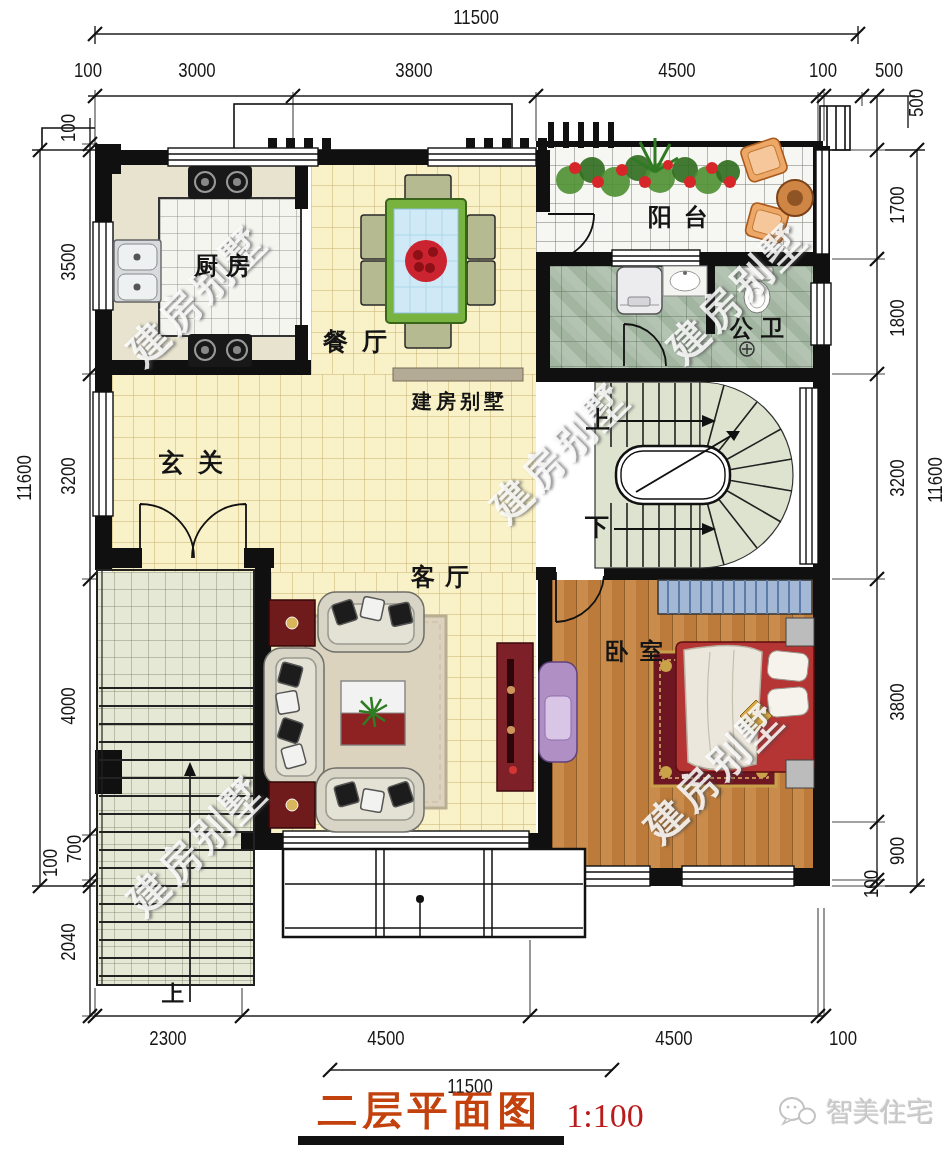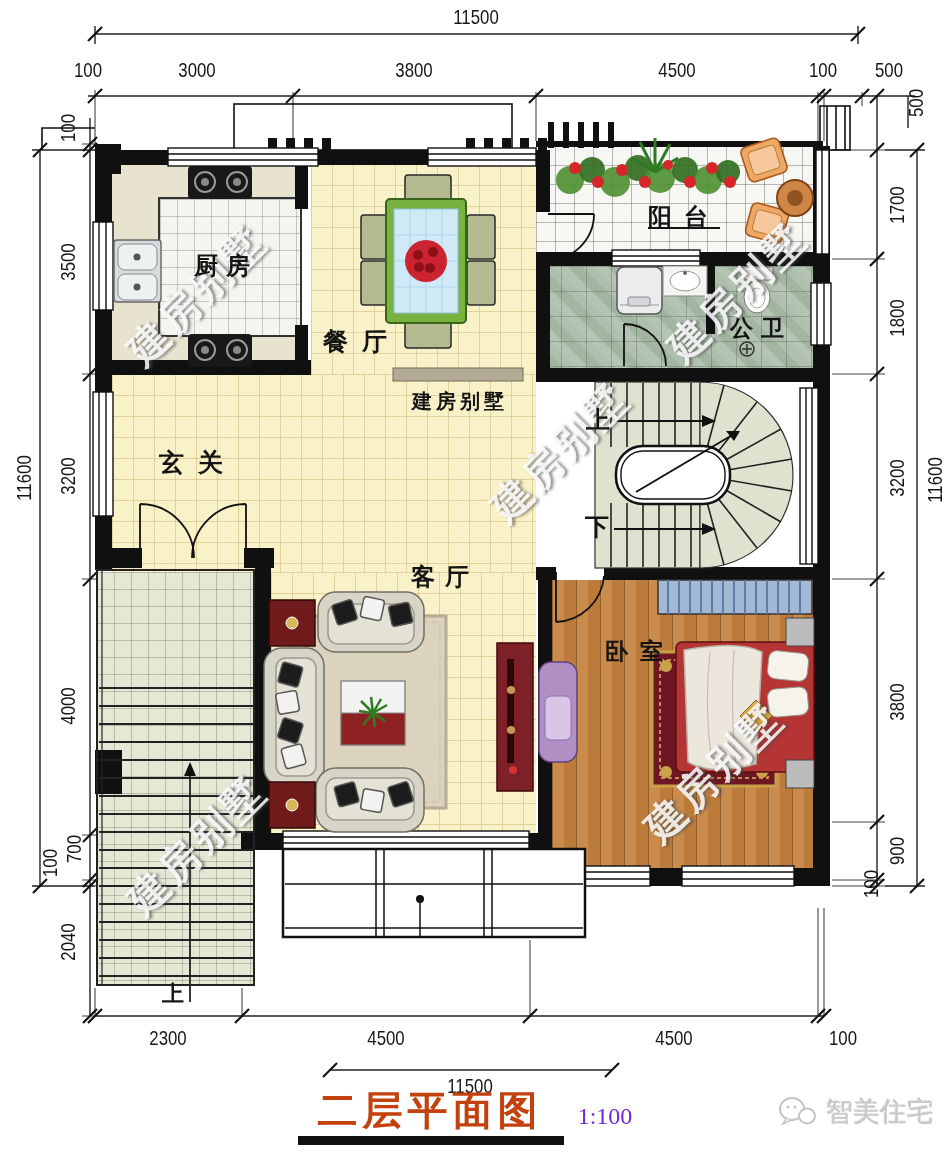--- a/index.html
+++ b/index.html
@@ -37,21 +37,21 @@
   .dim{font-size:21px;color:#161616;transform:translate(-50%,-50%) scaleX(.8);}
   .dimv{font-size:21px;color:#161616;transform:translate(-50%,-50%) rotate(-90deg) scaleX(.8);}
   .room{font-family:"Liberation Serif",serif;font-weight:700;color:#141414;}
   .wm{font-size:40px;font-weight:700;color:rgba(255,255,255,.85);
       text-shadow:2px 2px 3px rgba(70,70,70,.6);
       transform:translate(-50%,-50%) rotate(-45deg);letter-spacing:4px;
       font-family:"Liberation Sans",sans-serif;}
   .title-text{font-family:"Liberation Serif",serif;font-weight:700;font-size:40px;
       letter-spacing:5px;color:#c2410c;}
   .title-bar{position:absolute;background:#111;}
-  .scale-text{font-family:"Liberation Serif",serif;font-size:24px;color:#6d28d9;}
+  .scale-text{font-family:"Liberation Serif",serif;font-size:34px;color:#b91c1c;}
   .brand{position:absolute;display:flex;align-items:center;gap:8px;color:#c7c7c7;}
   .brand-text{font-size:27px;font-family:"Liberation Serif",serif;
       text-shadow:1px 1px 1px #fff,-1px -1px 1px rgba(120,120,120,.4);}
 </style>
 </head>
 <body>
 
 <div class="canvas">
 
   <div class="layer">
@@ -487,21 +487,21 @@
     <div class="lbl dim" style="left:168px;top:1038px;">2300</div>
     <div class="lbl dim" style="left:386px;top:1038px;">4500</div>
     <div class="lbl dim" style="left:674px;top:1038px;">4500</div>
     <div class="lbl dim" style="left:843px;top:1038px;">100</div>
     <div class="lbl dim" style="left:470px;top:1086px;">11500</div>
 
     <div class="lbl room" style="left:226px;top:266px;font-size:24px;letter-spacing:8px;">厨房</div>
     <div class="lbl room" style="left:362px;top:341px;font-size:25px;letter-spacing:14px;">餐厅</div>
     <div class="lbl room" style="left:460px;top:401px;font-size:20px;letter-spacing:4px;">建房别墅</div>
     <div class="lbl room" style="left:198px;top:462px;font-size:25px;letter-spacing:14px;">玄关</div>
-    <div class="lbl room" style="left:684px;top:217px;font-size:24px;letter-spacing:12px;text-decoration:underline;">阳台</div>
+    <div class="lbl room" style="left:684px;top:217px;font-size:24px;letter-spacing:12px;">阳台</div>
     <div class="lbl room" style="left:761px;top:328px;font-size:23px;letter-spacing:8px;">公卫</div>
     <div class="lbl room" style="left:445px;top:577px;font-size:24px;letter-spacing:10px;text-align:center;">客厅</div>
     <div class="lbl room" style="left:640px;top:651px;font-size:23px;letter-spacing:12px;">卧室</div>
     <div class="lbl room" style="left:598px;top:420px;font-size:24px;">上</div>
     <div class="lbl room" style="left:597px;top:527px;font-size:24px;">下</div>
     <div class="lbl room" style="left:173px;top:994px;font-size:22px;">上</div>
   </div>
 
   <div class="layer">
     <div class="lbl title-text" style="left:430px;top:1110px;">二层平面图</div>

